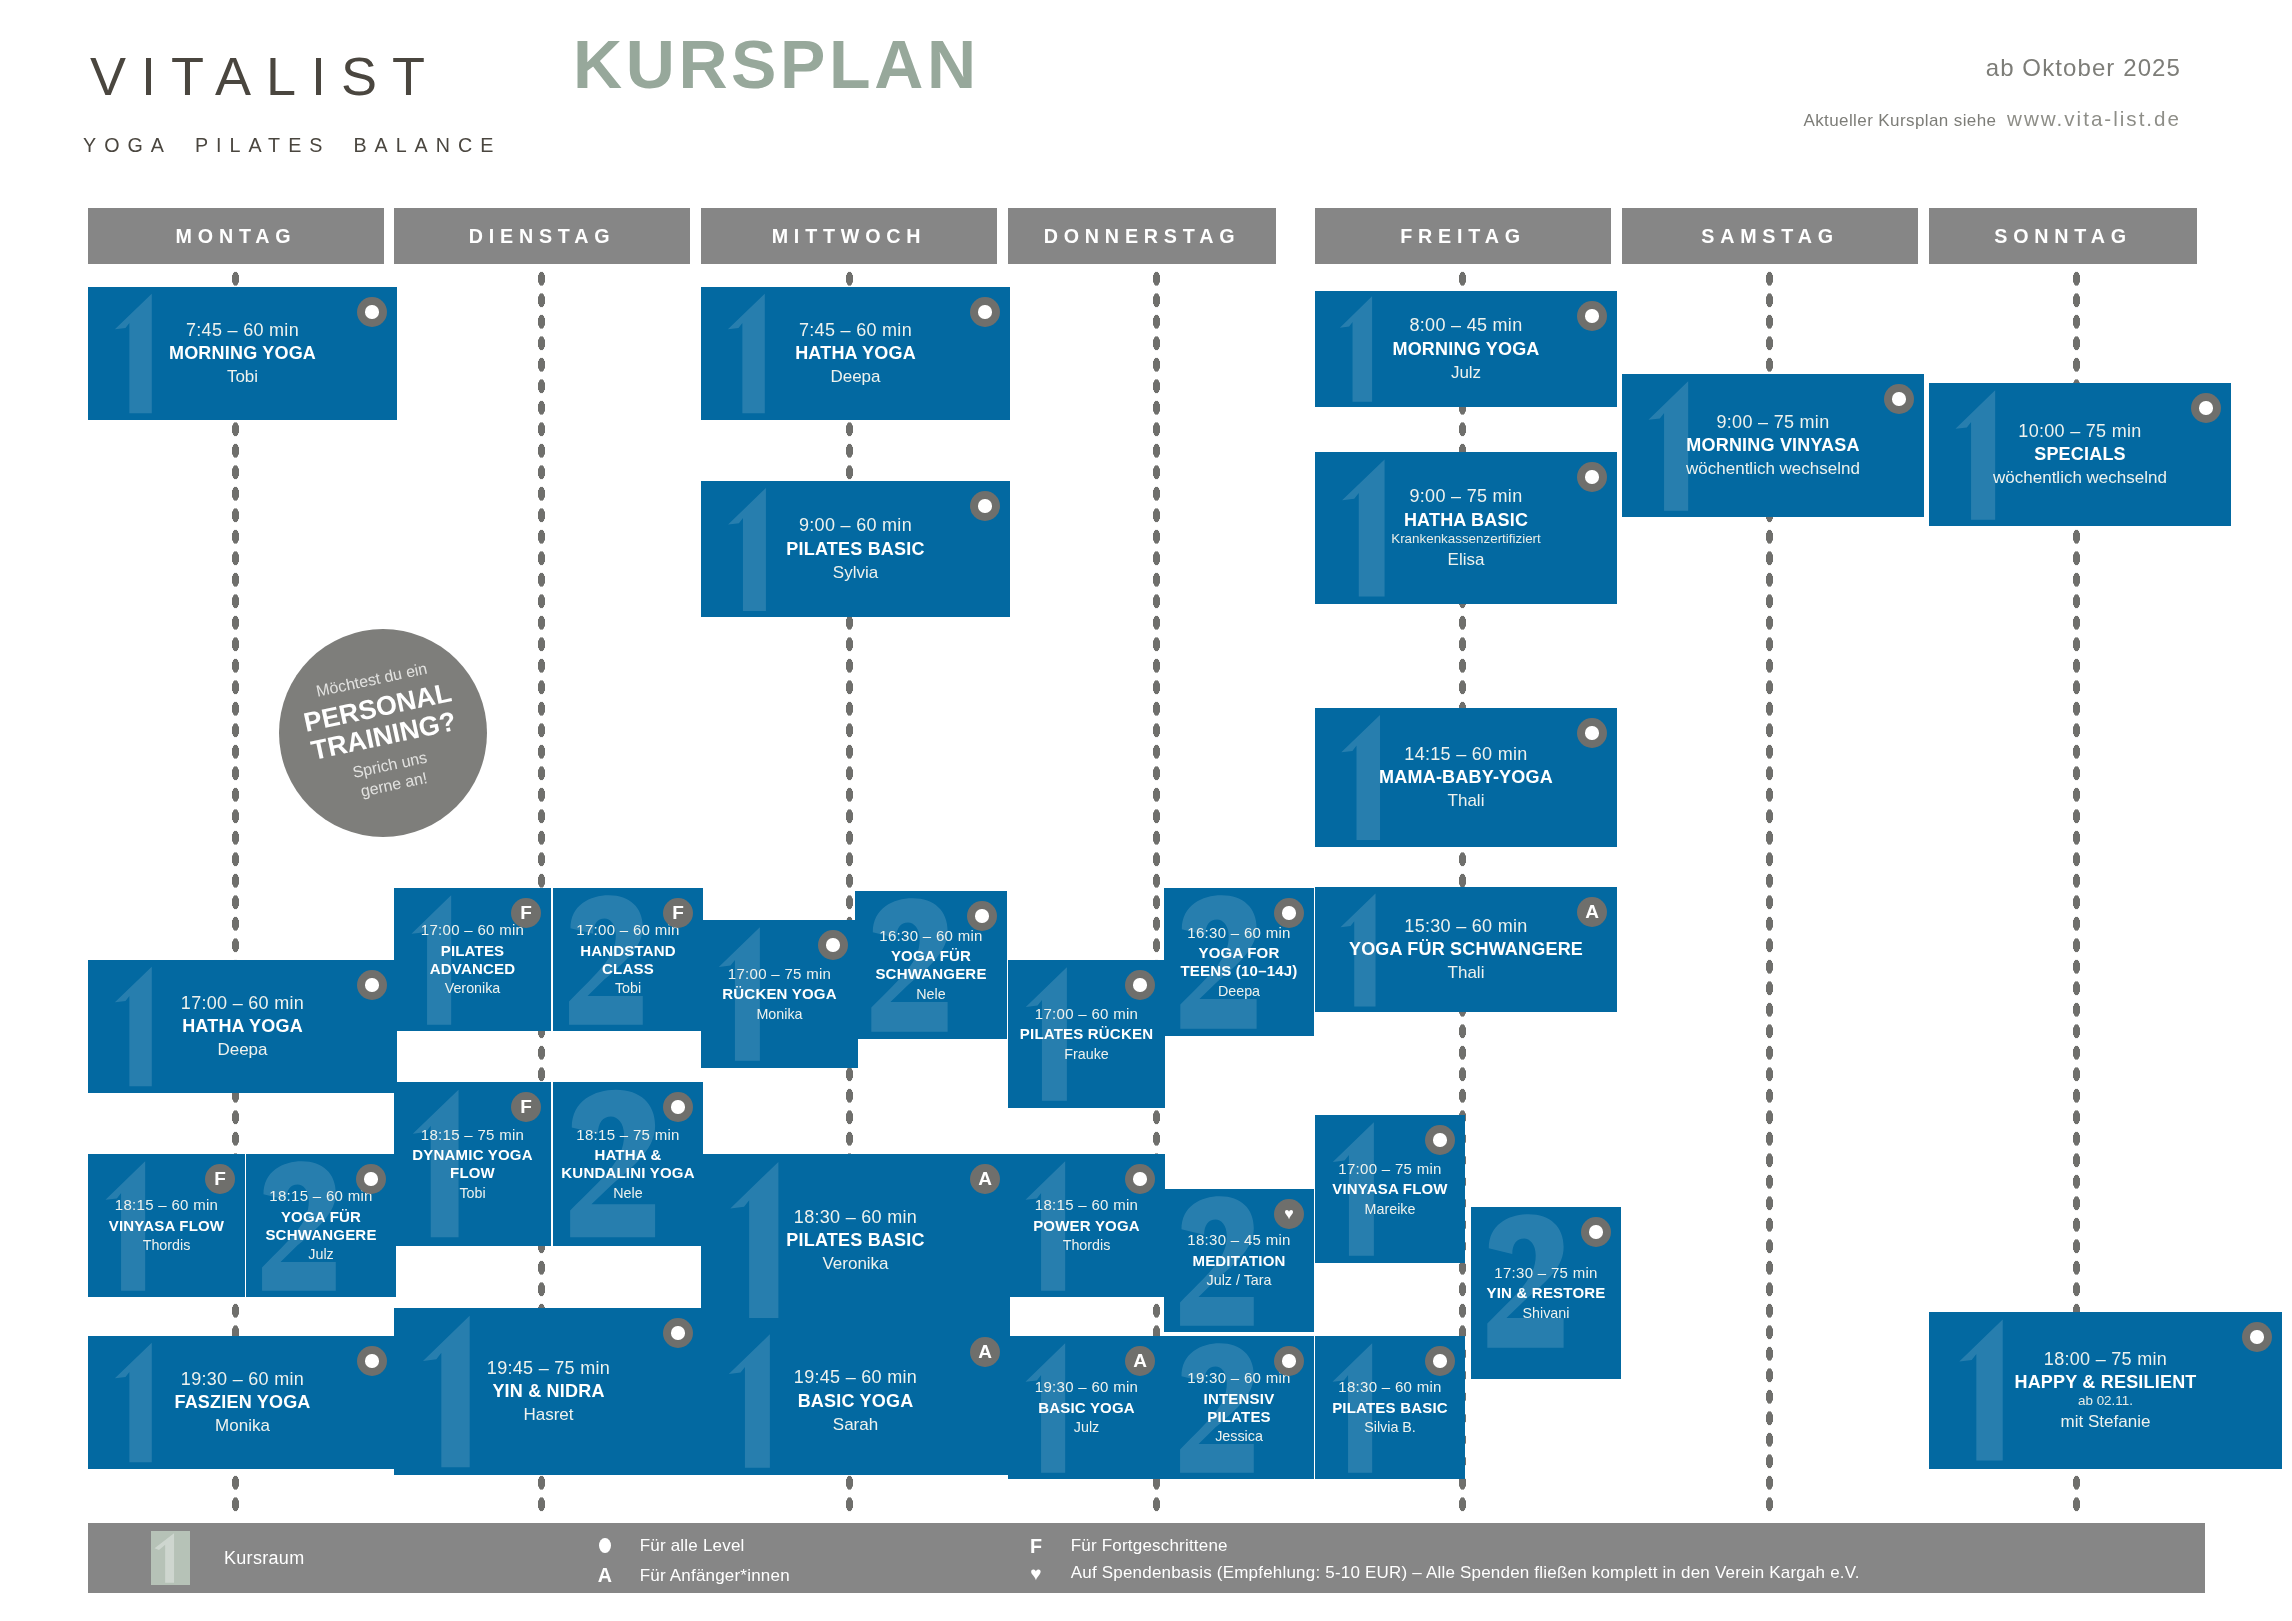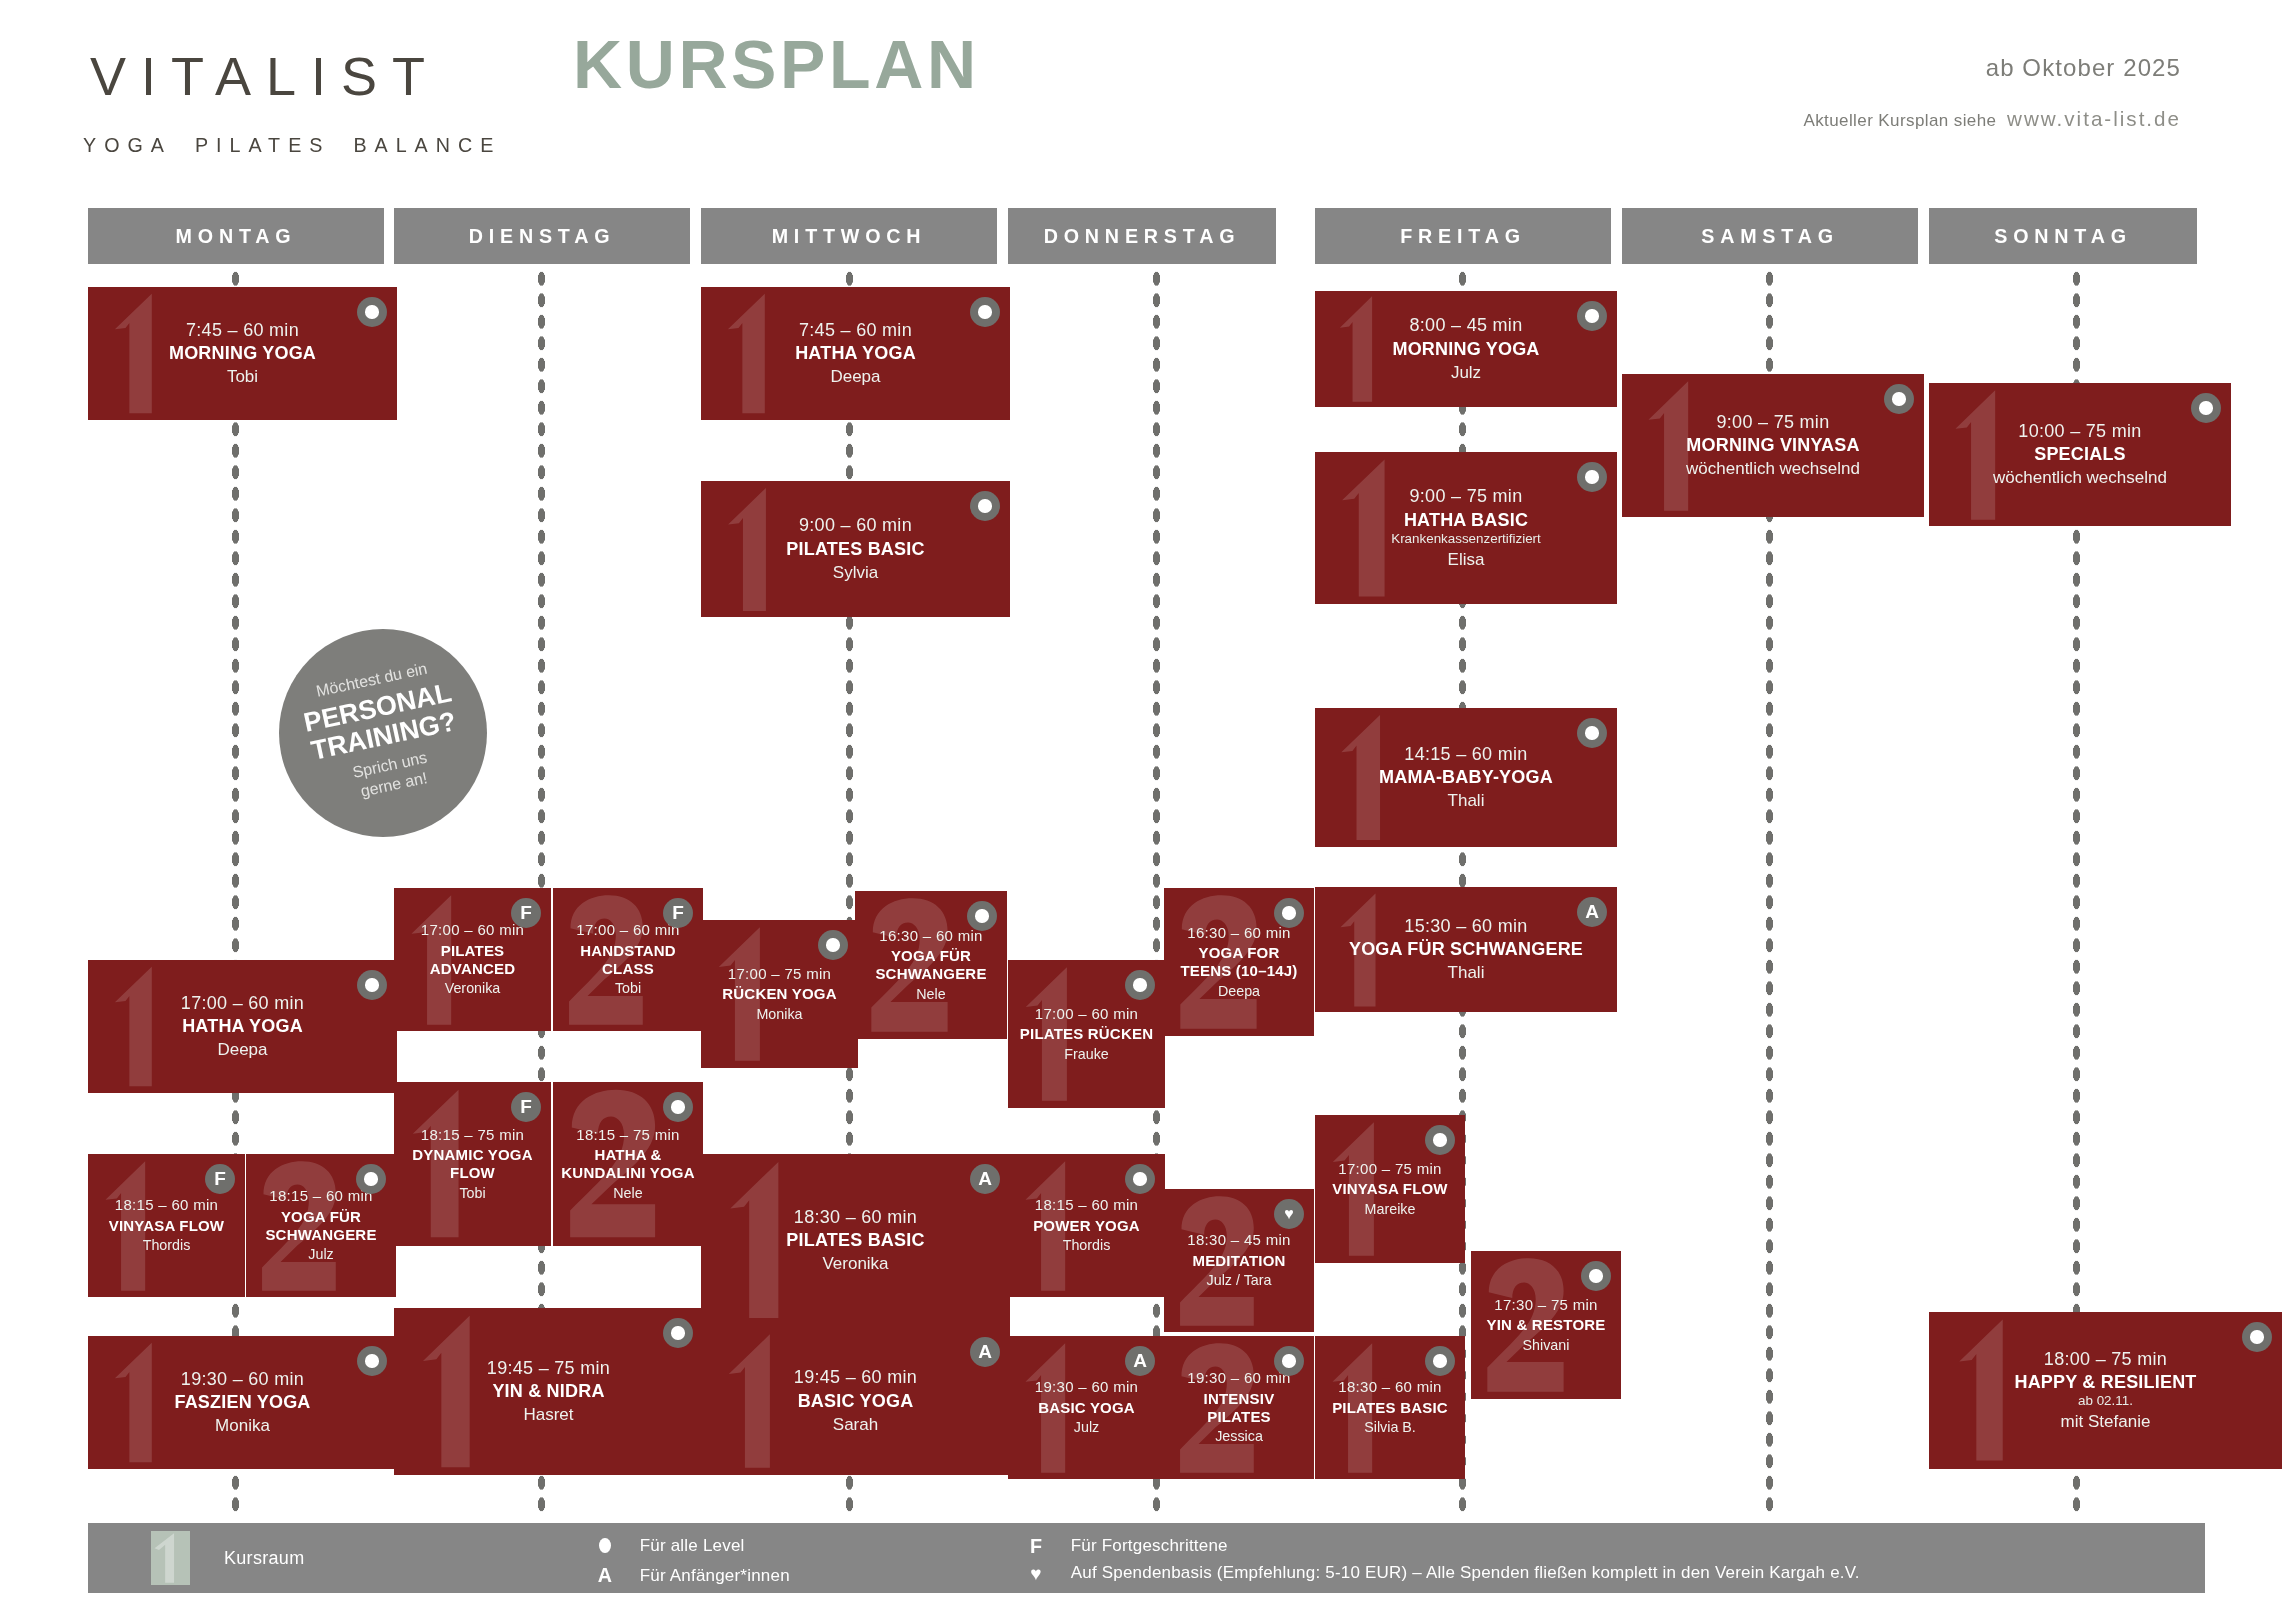--- a/index.html
+++ b/index.html
@@ -45,21 +45,21 @@
   
   .spine{
     position:absolute;width:10.7px;
     background-image:radial-gradient(#6f6f6c 46%, rgba(0,0,0,0) 48%);
     background-size:10.7px 21.5px;background-repeat:repeat-y;
   }
 
   
   .card{
     position:absolute;
-    background:#7f1d1d;
+    background:#0369a1;
     overflow:hidden;
     box-sizing:border-box;
     color:#ffffff;
   }
   .card .wm{
     position:absolute;left:6%;top:2%;height:96%;
     opacity:.14;pointer-events:none;
     display:block;
   }
   .card .inner{
@@ -448,21 +448,21 @@
       <svg viewBox="0 0 60 100" class="wm" preserveAspectRatio="none" style="width: 88px; height: 142px;">
         <path d="M6 31 L34 3 L34 97 L17 97 L17 26 L14 30 Z" fill="#ffffff"></path>
       </svg>
       <div class="badge level-all"></div>
       <div class="inner">
         <div class="c-time">17:00 – 75 min</div>
         <div class="c-name">VINYASA FLOW</div>
         <div class="c-teacher">Mareike</div>
       </div>
     </div>
-    <div class="card small" style="left: 1471px; top: 1207px; width: 150px; height: 148px; margin-top: 44px;">
+    <div class="card small" style="left: 1471px; top: 1207px; width: 150px; height: 172px;">
       <svg viewBox="0 0 60 100" class="wm" preserveAspectRatio="none" style="width: 88px; height: 142px;">
         <path d="M6 27 C6 10 20 3 33 3 C48 3 57 12 57 26 C57 40 46 50 30 64 L18 76 L57 76 L57 97 L5 97 L5 80 C26 58 38 48 38 32 C38 24 34 20 30 20 C25 20 22 24 22 31 Z" fill="#ffffff"></path>
       </svg>
       <div class="badge level-all"></div>
       <div class="inner">
         <div class="c-time">17:30 – 75 min</div>
         <div class="c-name">YIN &amp; RESTORE</div>
         <div class="c-teacher">Shivani</div>
       </div>
     </div>

